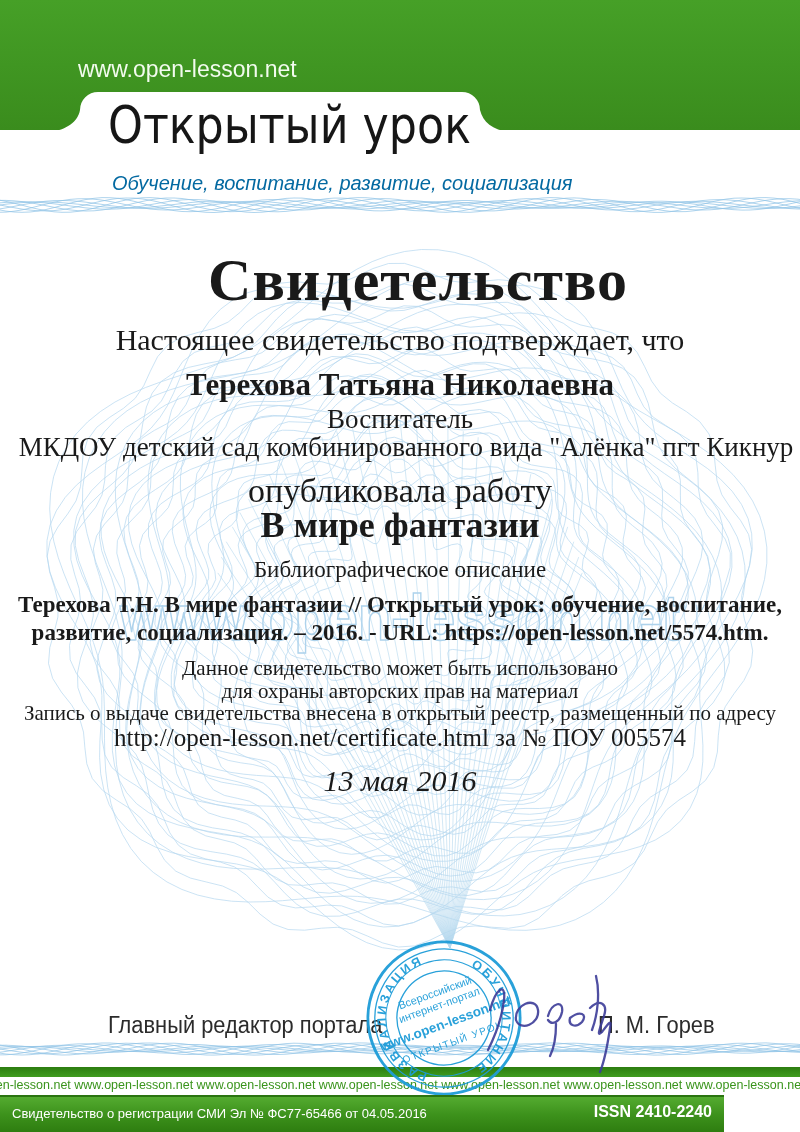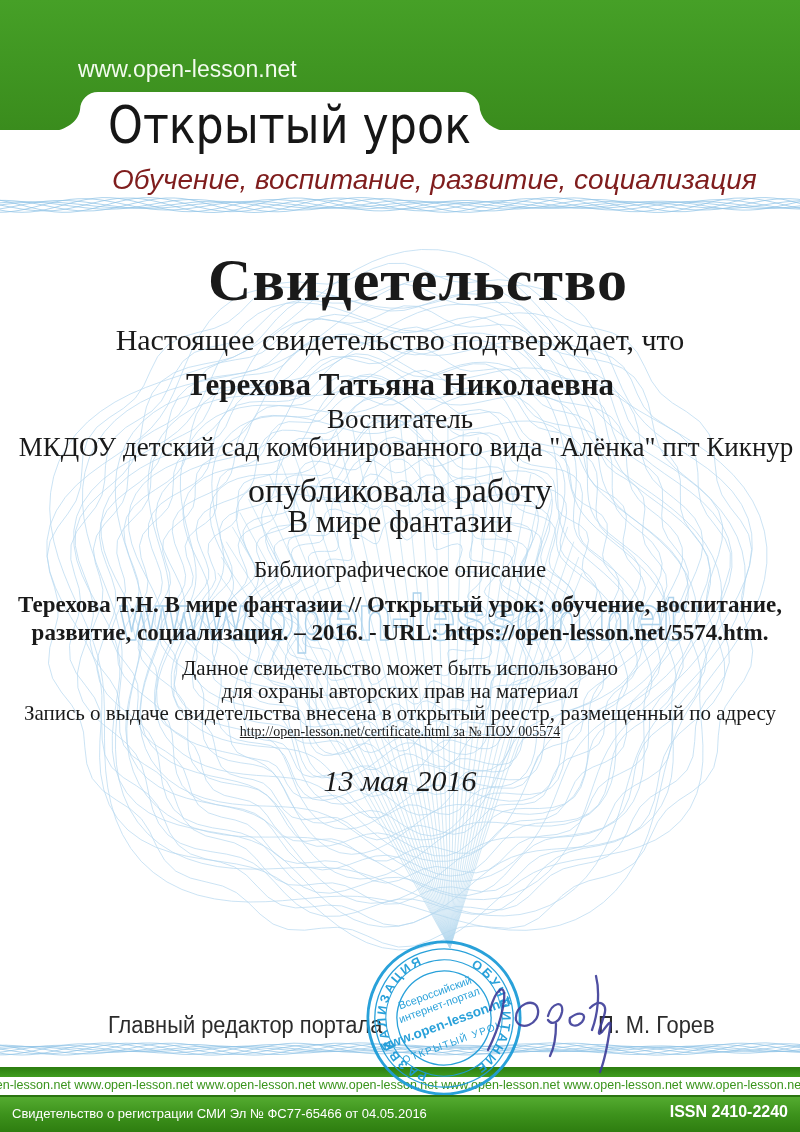--- a/index.html
+++ b/index.html
@@ -9,51 +9,51 @@
   .ctr{left:0;right:0;text-align:center;}
   svg{display:block;}
   
   .hdr-svg{position:absolute;top:0;left:0;}
   .hdr-portal{position:absolute;left:78px;top:22px;font-family:"Liberation Sans",sans-serif;
       font-weight:bold;font-size:25px;color:#ffffff;letter-spacing:.2px;}
   .hdr-site{position:absolute;left:78px;top:56px;font-family:"Liberation Sans",sans-serif;
       font-size:23px;color:#f2fbee;}
   .hdr-brand{position:absolute;left:108px;top:96px;font-family:"DejaVu Sans",sans-serif;
       font-size:51px;color:#161616;transform:scaleX(.87);transform-origin:left center;white-space:nowrap;}
-  .hdr-tagline{position:absolute;left:112px;top:164px;font-family:"Liberation Sans",sans-serif;
-      font-style:italic;font-size:28px;color:#7f1d1d;white-space:nowrap;}
+  .hdr-tagline{position:absolute;left:112px;top:172px;font-family:"Liberation Sans",sans-serif;
+      font-style:italic;font-size:20px;color:#0369a1;white-space:nowrap;}
   
   .t-title{top:246px;font-size:60px;font-weight:bold;letter-spacing:1px;padding-left:36px;}
   .t-confirm{top:323px;font-size:30px;}
   .t-person{top:367px;font-size:31px;font-weight:bold;}
   .t-position{top:404px;font-size:27px;}
   .t-org{top:432px;font-size:27px;margin-left:12px;}
   .t-action{top:472px;font-size:34px;}
-  .t-work{top:504px;font-size:31px;font-weight:normal;}
+  .t-work{top:504px;font-size:36px;font-weight:bold;}
   .t-bibl{top:557px;font-size:23px;}
   .t-bib1{top:592px;font-size:23px;font-weight:bold;}
   .t-bib2{top:620px;font-size:23px;font-weight:bold;}
   .t-use1{top:656px;font-size:21px;}
   .t-use2{top:679px;font-size:21px;text-align:center;}
   .t-reg1{top:701px;font-size:21px;}
-  .t-reg2{top:724px;font-size:14px;text-decoration:underline;}
+  .t-reg2{top:724px;font-size:25px;}
   .t-date{top:764px;font-size:30px;font-style:italic;}
   
   .sig-role{position:absolute;left:108px;top:1012px;font-family:"Liberation Sans",sans-serif;
       font-size:23px;color:#2b2b2b;transform:scaleX(.95);transform-origin:left center;white-space:nowrap;}
   .sig-name{position:absolute;left:598px;top:1012px;font-family:"Liberation Sans",sans-serif;
       font-size:23px;color:#2b2b2b;transform:scaleX(.95);transform-origin:left center;white-space:nowrap;}
   
   .f-strip{position:absolute;left:0;top:1067px;width:800px;height:10px;
       background:linear-gradient(180deg,#2c7d0f,#3f9c1e);}
   .f-urls{position:absolute;left:0;top:1077px;width:800px;height:18px;background:#ffffff;
       overflow:hidden;}
   .f-urls span{position:absolute;left:-48px;top:1px;white-space:nowrap;
       font-family:"Liberation Sans",sans-serif;font-size:12.5px;color:#3a941c;}
-  .f-bar{position:absolute;left:0;top:1095px;width:800px;height:37px;
+  .f-bar{position:absolute;left:0;top:1095px;width:724px;height:37px;
       background:linear-gradient(180deg,#54ab30 0%,#3d921c 50%,#2e7d10 100%);
       border-top:2px solid #2a7410;box-sizing:border-box;z-index:30;}
   .f-reg{position:absolute;left:12px;top:9px;font-family:"Liberation Sans",sans-serif;
       font-size:13px;color:#ffffff;}
   .f-issn{position:absolute;right:12px;top:6px;font-family:"Liberation Sans",sans-serif;
       font-size:16px;font-weight:bold;color:#ffffff;}
   
   .rosette{position:absolute;left:0;top:210px;z-index:0;}
   .band{position:absolute;left:0;z-index:1;}
   .band-top{top:194px;}

